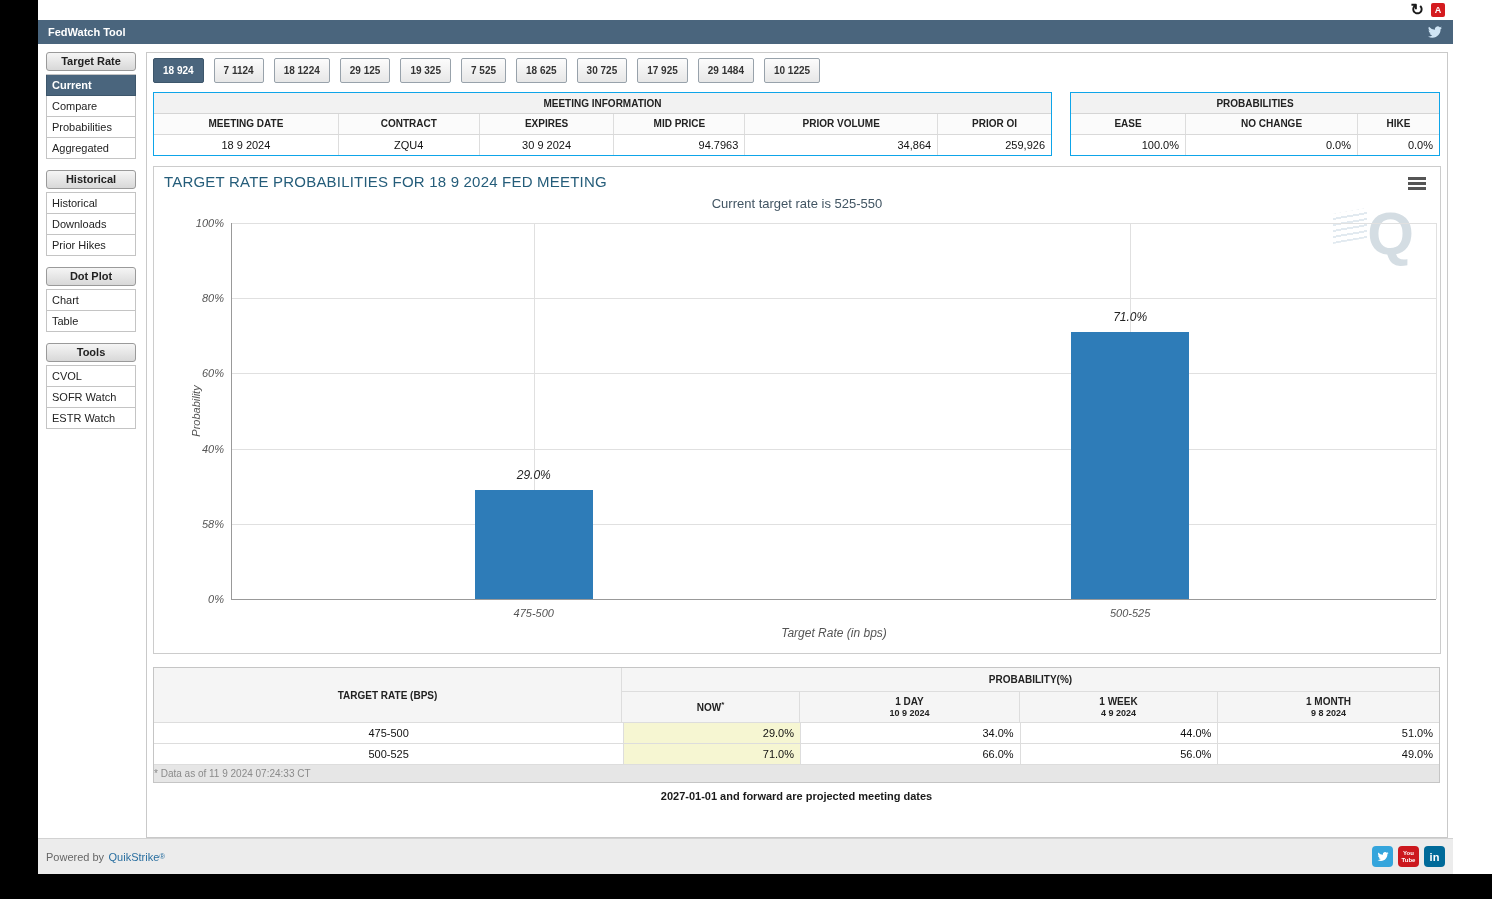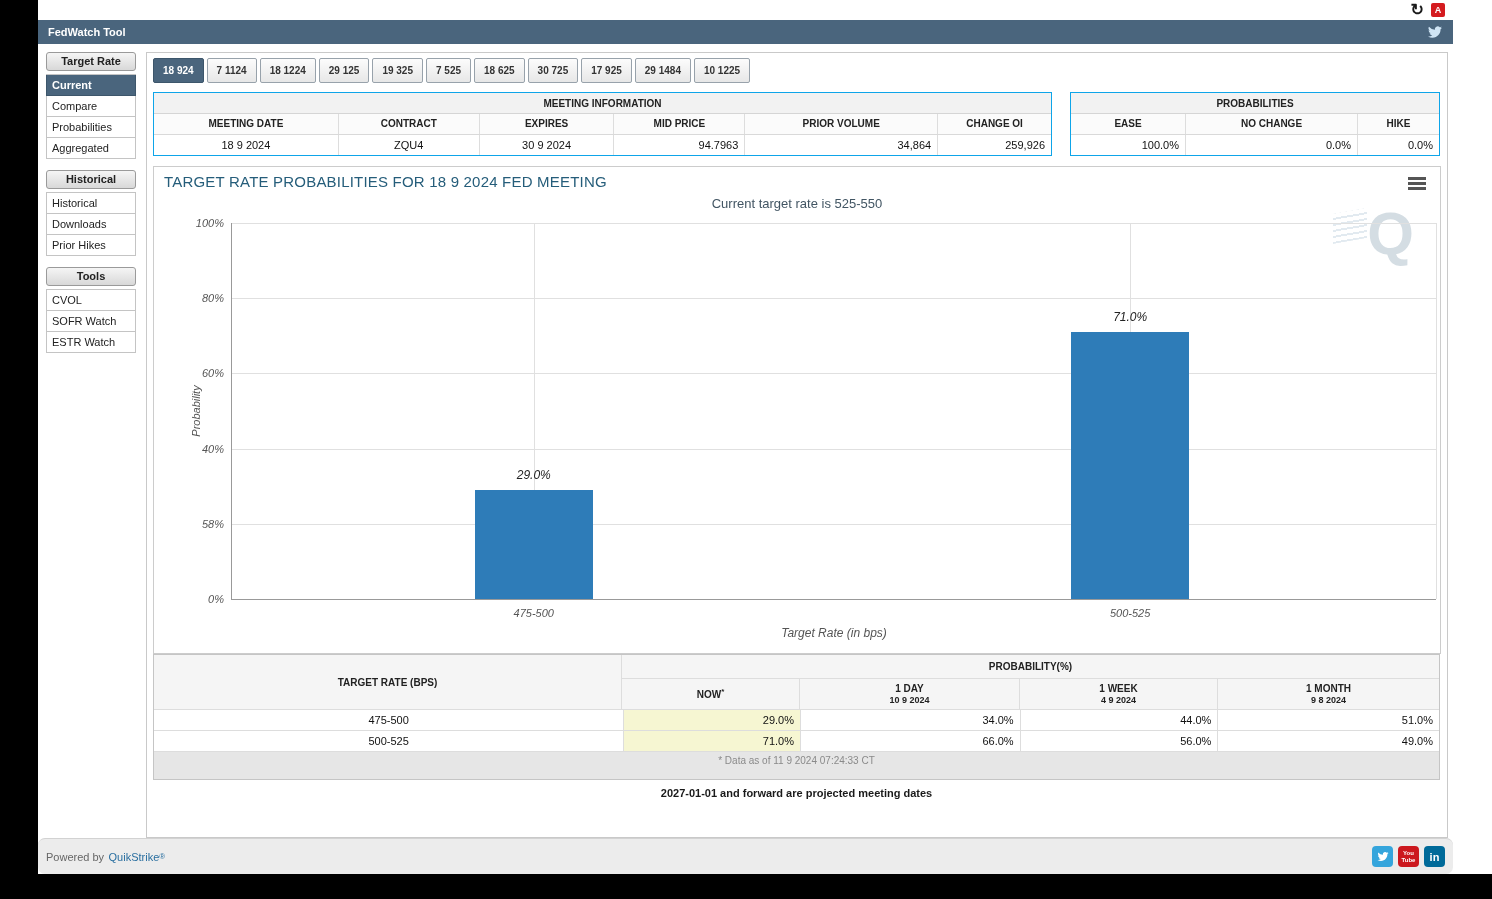--- a/index.html
+++ b/index.html
@@ -26,21 +26,21 @@
   .side-btn { width:90px; height:19px; line-height:17px; text-align:center; font-size:11px; font-weight:bold; color:#222;
     background:linear-gradient(#f5f5f5,#d8d8d8); border:1px solid #9a9a9a; border-radius:3px; margin:0 0 3px 2px; cursor:pointer; }
   .side-items { margin-left:2px; width:90px; border-top:1px solid #c4c4c4; }
   .side-item { height:21px; line-height:20px; padding-left:5px; font-size:11px; color:#222; background:#fff;
     border:1px solid #c4c4c4; border-top:none; cursor:pointer; }
   .side-item.selected { background:#4a657d; color:#fff; font-weight:bold; border-color:#3d566b; }
 
   .main { flex:none; width:1302px; margin-left:4px; border:1px solid #c9c9c9; padding:5px 6px 8px 6px; background:#fff; }
 
   
-  .tabs { display:flex; gap:3px; margin-bottom:9px; }
+  .tabs { display:flex; gap:10px; margin-bottom:9px; }
   .tab { height:25px; line-height:23px; padding:0 9px; font-size:10px; font-weight:bold; color:#333;
     background:linear-gradient(#fcfcfc,#e7e7e7); border:1px solid #98a2ab; border-radius:2px; cursor:pointer; white-space:nowrap; }
   .tab.selected { background:#4a657d; color:#fff; border-color:#3d566b; }
 
   
   .info-row { display:flex; gap:18px; margin-bottom:10px; }
   .itable { border:1px solid #0ea5e9; }
   .itable .ttl { height:21px; line-height:21px; text-align:center; font-size:10px; font-weight:bold; color:#222;
     background:#f2f2f2; border-bottom:1px solid #d5d5d5; }
   .irow { display:flex; }
@@ -48,21 +48,21 @@
   .icell { height:20px; line-height:20px; font-size:10px; border-right:1px solid #ddd; overflow:hidden; }
   .icell:last-child { border-right:none; }
   .irow.hdr .icell { font-weight:bold; text-align:center; color:#222; }
   .irow.val .icell { font-size:11px; color:#111; }
   .tc { text-align:center; } .tr { text-align:right; padding-right:6px; }
 
   .mw0{width:185px}.mw1{width:141px}.mw2{width:135px}.mw3{width:131px}.mw4{width:193px}.mw5{width:113px}
   .pw0{width:115px}.pw1{width:172px}.pw2{width:81px}
 
   
-  .chart-panel { position:relative; height:488px; border:1px solid #ccc; background:#fff; }
+  .chart-panel { position:relative; height:488px; border:1px solid #ccc; margin-bottom:13px; background:#fff; }
   .chart-title { position:absolute; left:10px; top:6px; font-size:15px; color:#255d7a; letter-spacing:.2px; }
   .menu-icon { position:absolute; right:14px; top:10px; width:18px; cursor:pointer; }
   .menu-icon div { height:2.5px; background:#555; margin-bottom:2.5px; }
   .chart-sub { position:absolute; top:29px; left:0; width:100%; text-align:center; font-size:13px; color:#425563; }
   .plot { position:absolute; left:77px; top:56px; width:1205px; height:377px;
     border-left:1px solid #999; border-bottom:1px solid #999;font-style:italic; }
   .grid-h { position:absolute; left:0; width:100%; border-top:1px solid #e0e0e0; height:0; }
   .grid-v { position:absolute; top:0; height:100%; border-left:1px solid #e0e0e0; width:0; }
   .ytick { position:absolute; right:calc(100% + 8px); transform:translateY(-50%); font-size:11px; color:#555; white-space:nowrap; }
   .xtick { position:absolute; top:calc(100% + 8px); transform:translateX(-50%); font-size:11px; color:#555; }
@@ -87,26 +87,26 @@
   .pt-sub { display:flex; }
   .pt-sub .scell { height:30px; display:flex; flex-direction:column; align-items:center; justify-content:center;
     font-size:10px; font-weight:bold; color:#222; border-left:1px solid #ddd; }
   .pt-sub .scell:first-child { border-left:none; }
   .scell .sub2 { font-size:9px; margin-top:1px; }
   .cn{width:177px}.cd{width:220px}.cw{width:198px}.cm{width:222px}
   .pt-row { display:flex; border-top:1px solid #ddd; }
   .pt-row .pcell { height:20px; line-height:20px; font-size:11px; color:#111; border-left:1px solid #ddd; }
   .pt-row .pcell:first-child { border-left:none; width:470px; text-align:center; }
   .now-bg { background:#f6f6d2; }
-  .pt-foot { border-top:1px solid #ddd; background:#e6e6e6; height:28px; line-height:18px;
-    text-align:center; font-size:10px; color:#8a8a8a; }
+  .pt-foot { border-top:1px solid #ddd; background:#e6e6e6; height:18px; line-height:18px;
+    text-align:left; font-size:10px; color:#8a8a8a; }
   .proj-note { margin-top:7px; text-align:center; font-size:11px; font-weight:bold; color:#1a1a1a; width:1287px; }
 
   
-  .footer { height:36px; background:#ececec; border-top:1px solid #d2d2d2; display:flex; align-items:center; padding:0 8px;border-radius:7px; }
+  .footer { height:36px; background:#ececec; border-top:1px solid #d2d2d2; display:flex; align-items:center; padding:0 8px; }
   .footer .ptext { font-size:11px; color:#666; }
   .footer .brand { font-size:11px; color:#2a6fa0; cursor:pointer; }
   .footer .reg { font-size:8px; color:#2a6fa0; vertical-align:super; }
   .footer .spacer { flex:1; }
   .sicon { width:21px; height:21px; border-radius:4px; margin-left:5px; display:flex; align-items:center;
     justify-content:center; cursor:pointer; }
   .si-tw { background:#35a5dc; }
   .si-yt { background:#cc181e; flex-direction:column; color:#fff; font-size:6px; font-weight:bold; line-height:7px; }
   .si-in { background:#006a99; color:#fff; font-size:11px; font-weight:bold; }
 </style>
@@ -145,20 +145,27 @@
       </div>
       <div class="side-section">
         <div class="side-btn">Historical</div>
         <div class="side-items">
           <div class="side-item">Historical</div>
           <div class="side-item">Downloads</div>
           <div class="side-item">Prior Hikes</div>
         </div>
       </div>
       <div class="side-section">
+        <div class="side-btn">Dot Plot</div>
+        <div class="side-items">
+          <div class="side-item">Chart</div>
+          <div class="side-item">Table</div>
+        </div>
+      </div>
+      <div class="side-section">
         <div class="side-btn">Tools</div>
         <div class="side-items">
           <div class="side-item">CVOL</div>
           <div class="side-item">SOFR Watch</div>
           <div class="side-item">ESTR Watch</div>
         </div>
       </div>
     </aside>
 
     <main class="main">
@@ -179,21 +186,21 @@
 
       <div class="info-row">
         <div class="itable" style="width:899px">
           <div class="ttl">MEETING INFORMATION</div>
           <div class="irow hdr">
             <div class="icell mw0">MEETING DATE</div>
             <div class="icell mw1">CONTRACT</div>
             <div class="icell mw2">EXPIRES</div>
             <div class="icell mw3">MID PRICE</div>
             <div class="icell mw4">PRIOR VOLUME</div>
-            <div class="icell mw5">CHANGE OI</div>
+            <div class="icell mw5">PRIOR OI</div>
           </div>
           <div class="irow val">
             <div class="icell mw0 tc">18 9 2024</div>
             <div class="icell mw1 tc">ZQU4</div>
             <div class="icell mw2 tc">30 9 2024</div>
             <div class="icell mw3 tr">94.7963</div>
             <div class="icell mw4 tr">34,864</div>
             <div class="icell mw5 tr">259,926</div>
           </div>
         </div>

